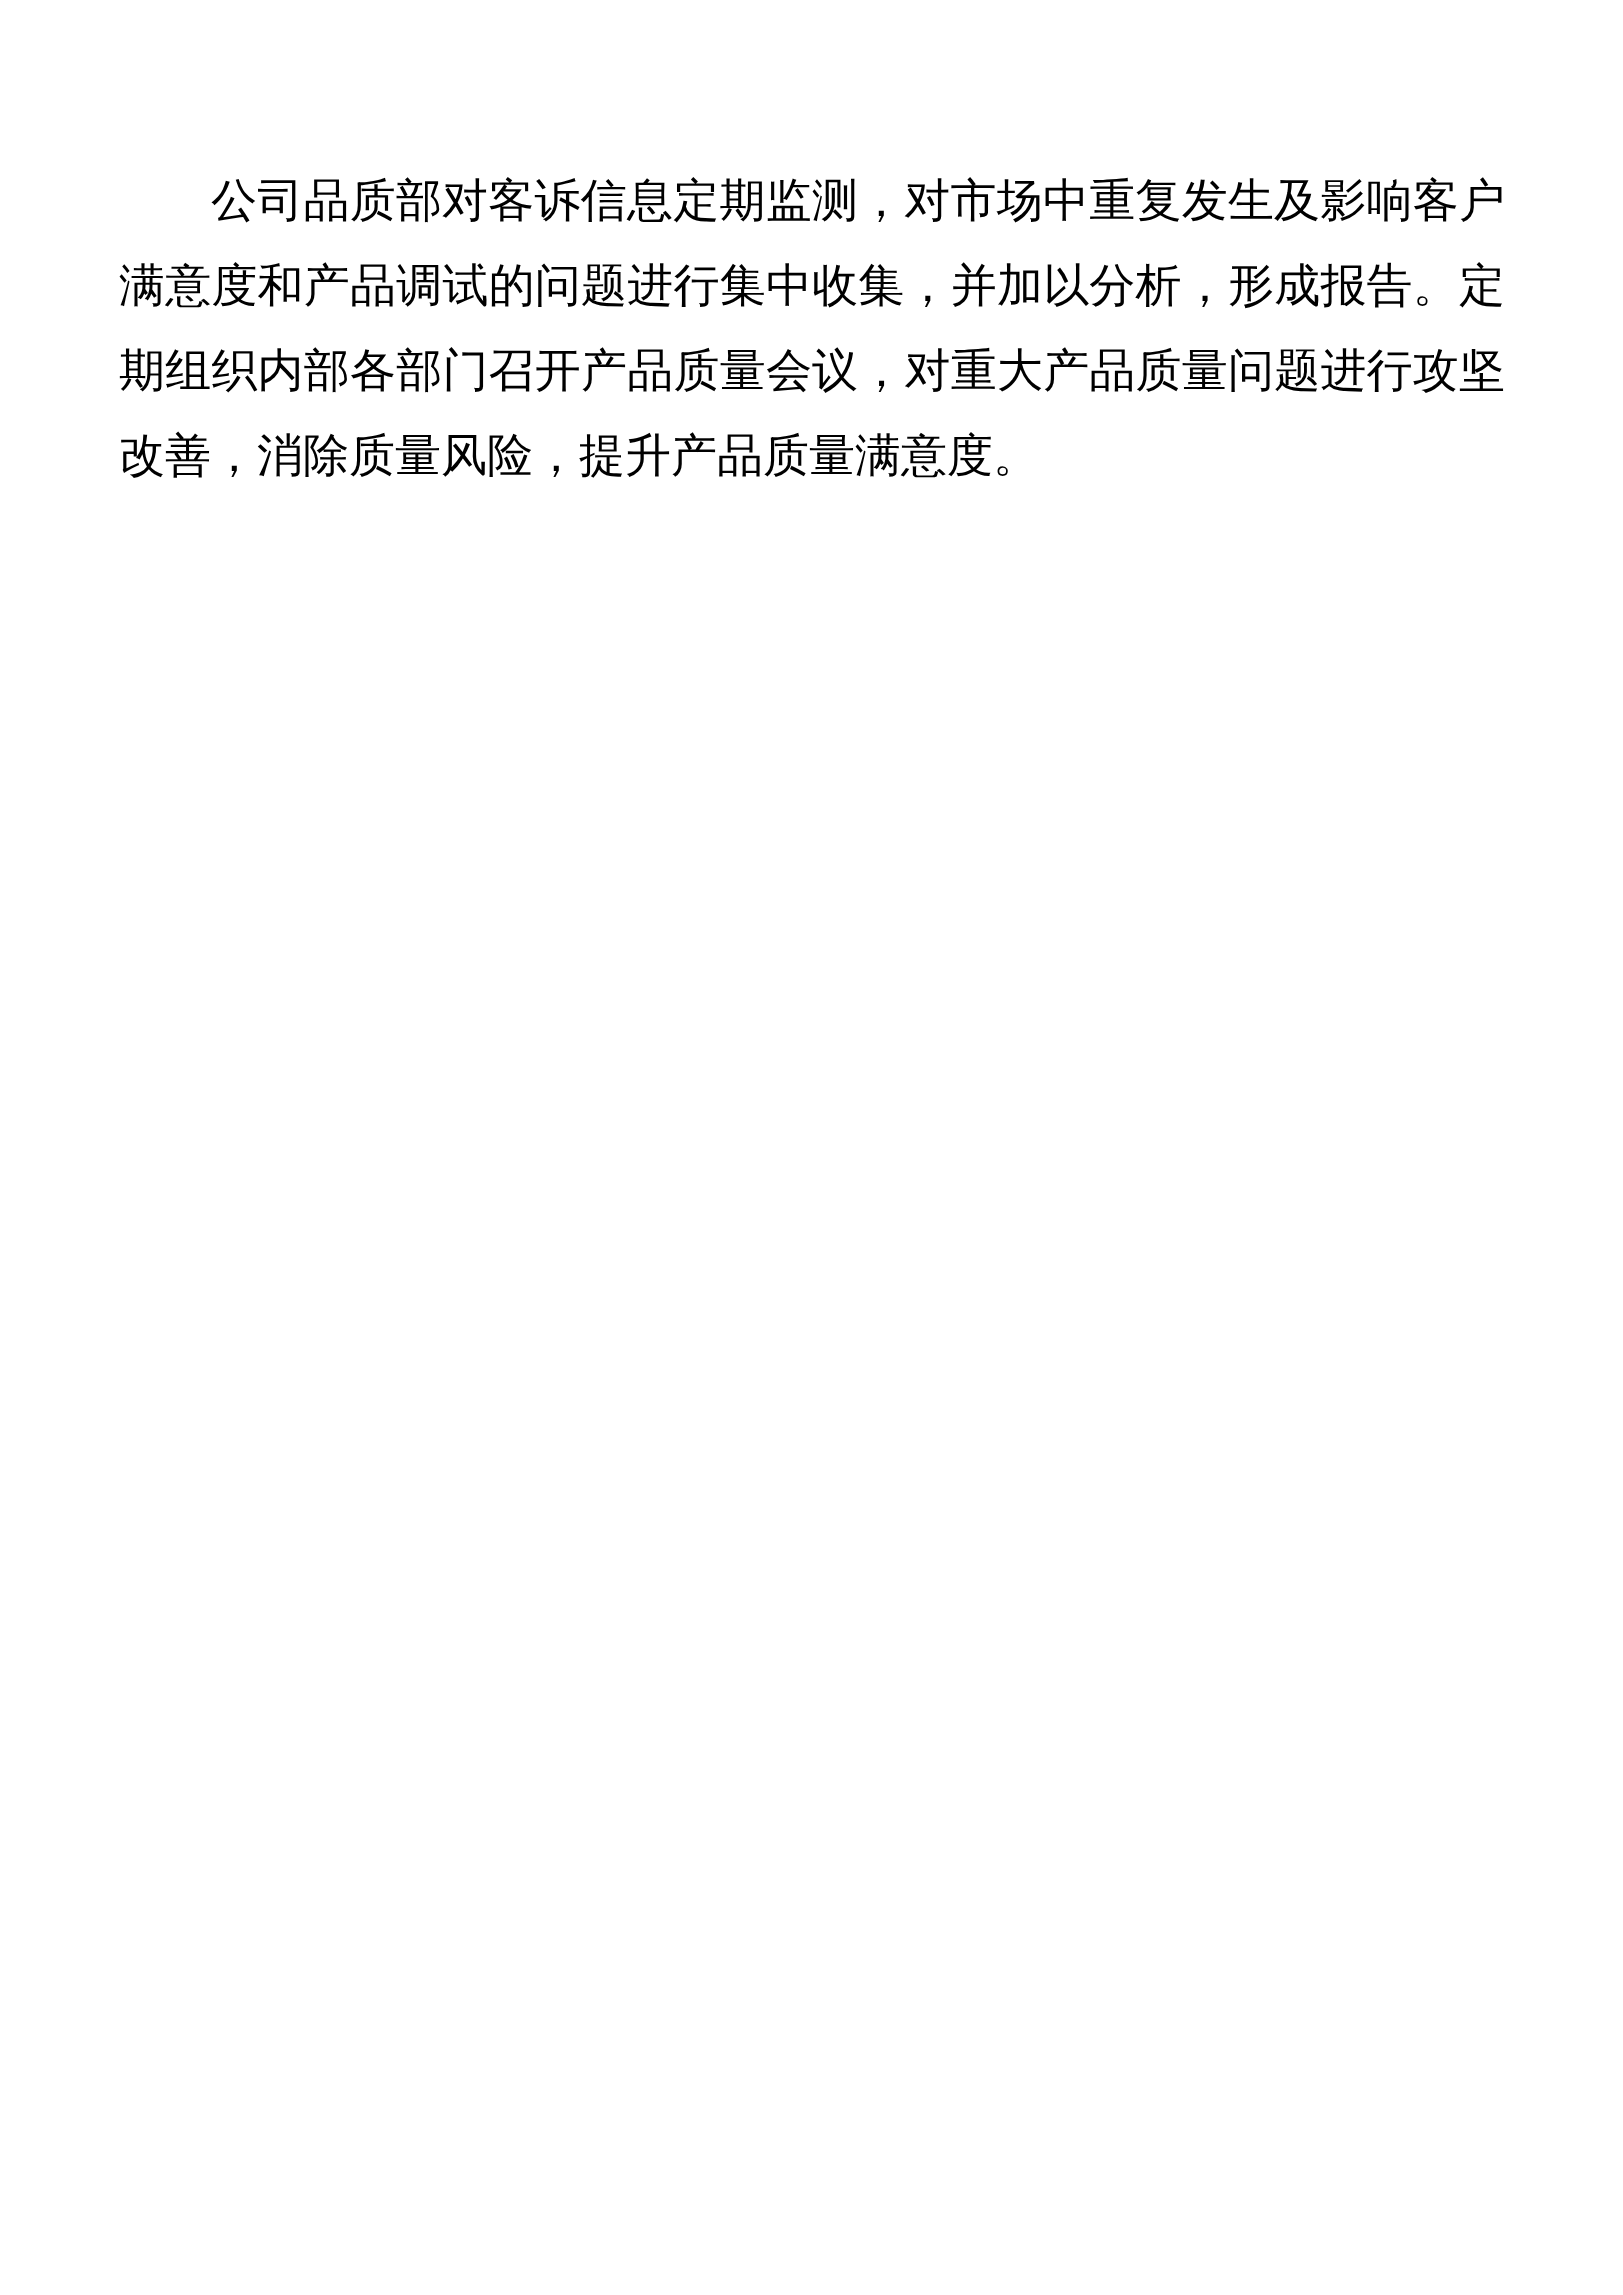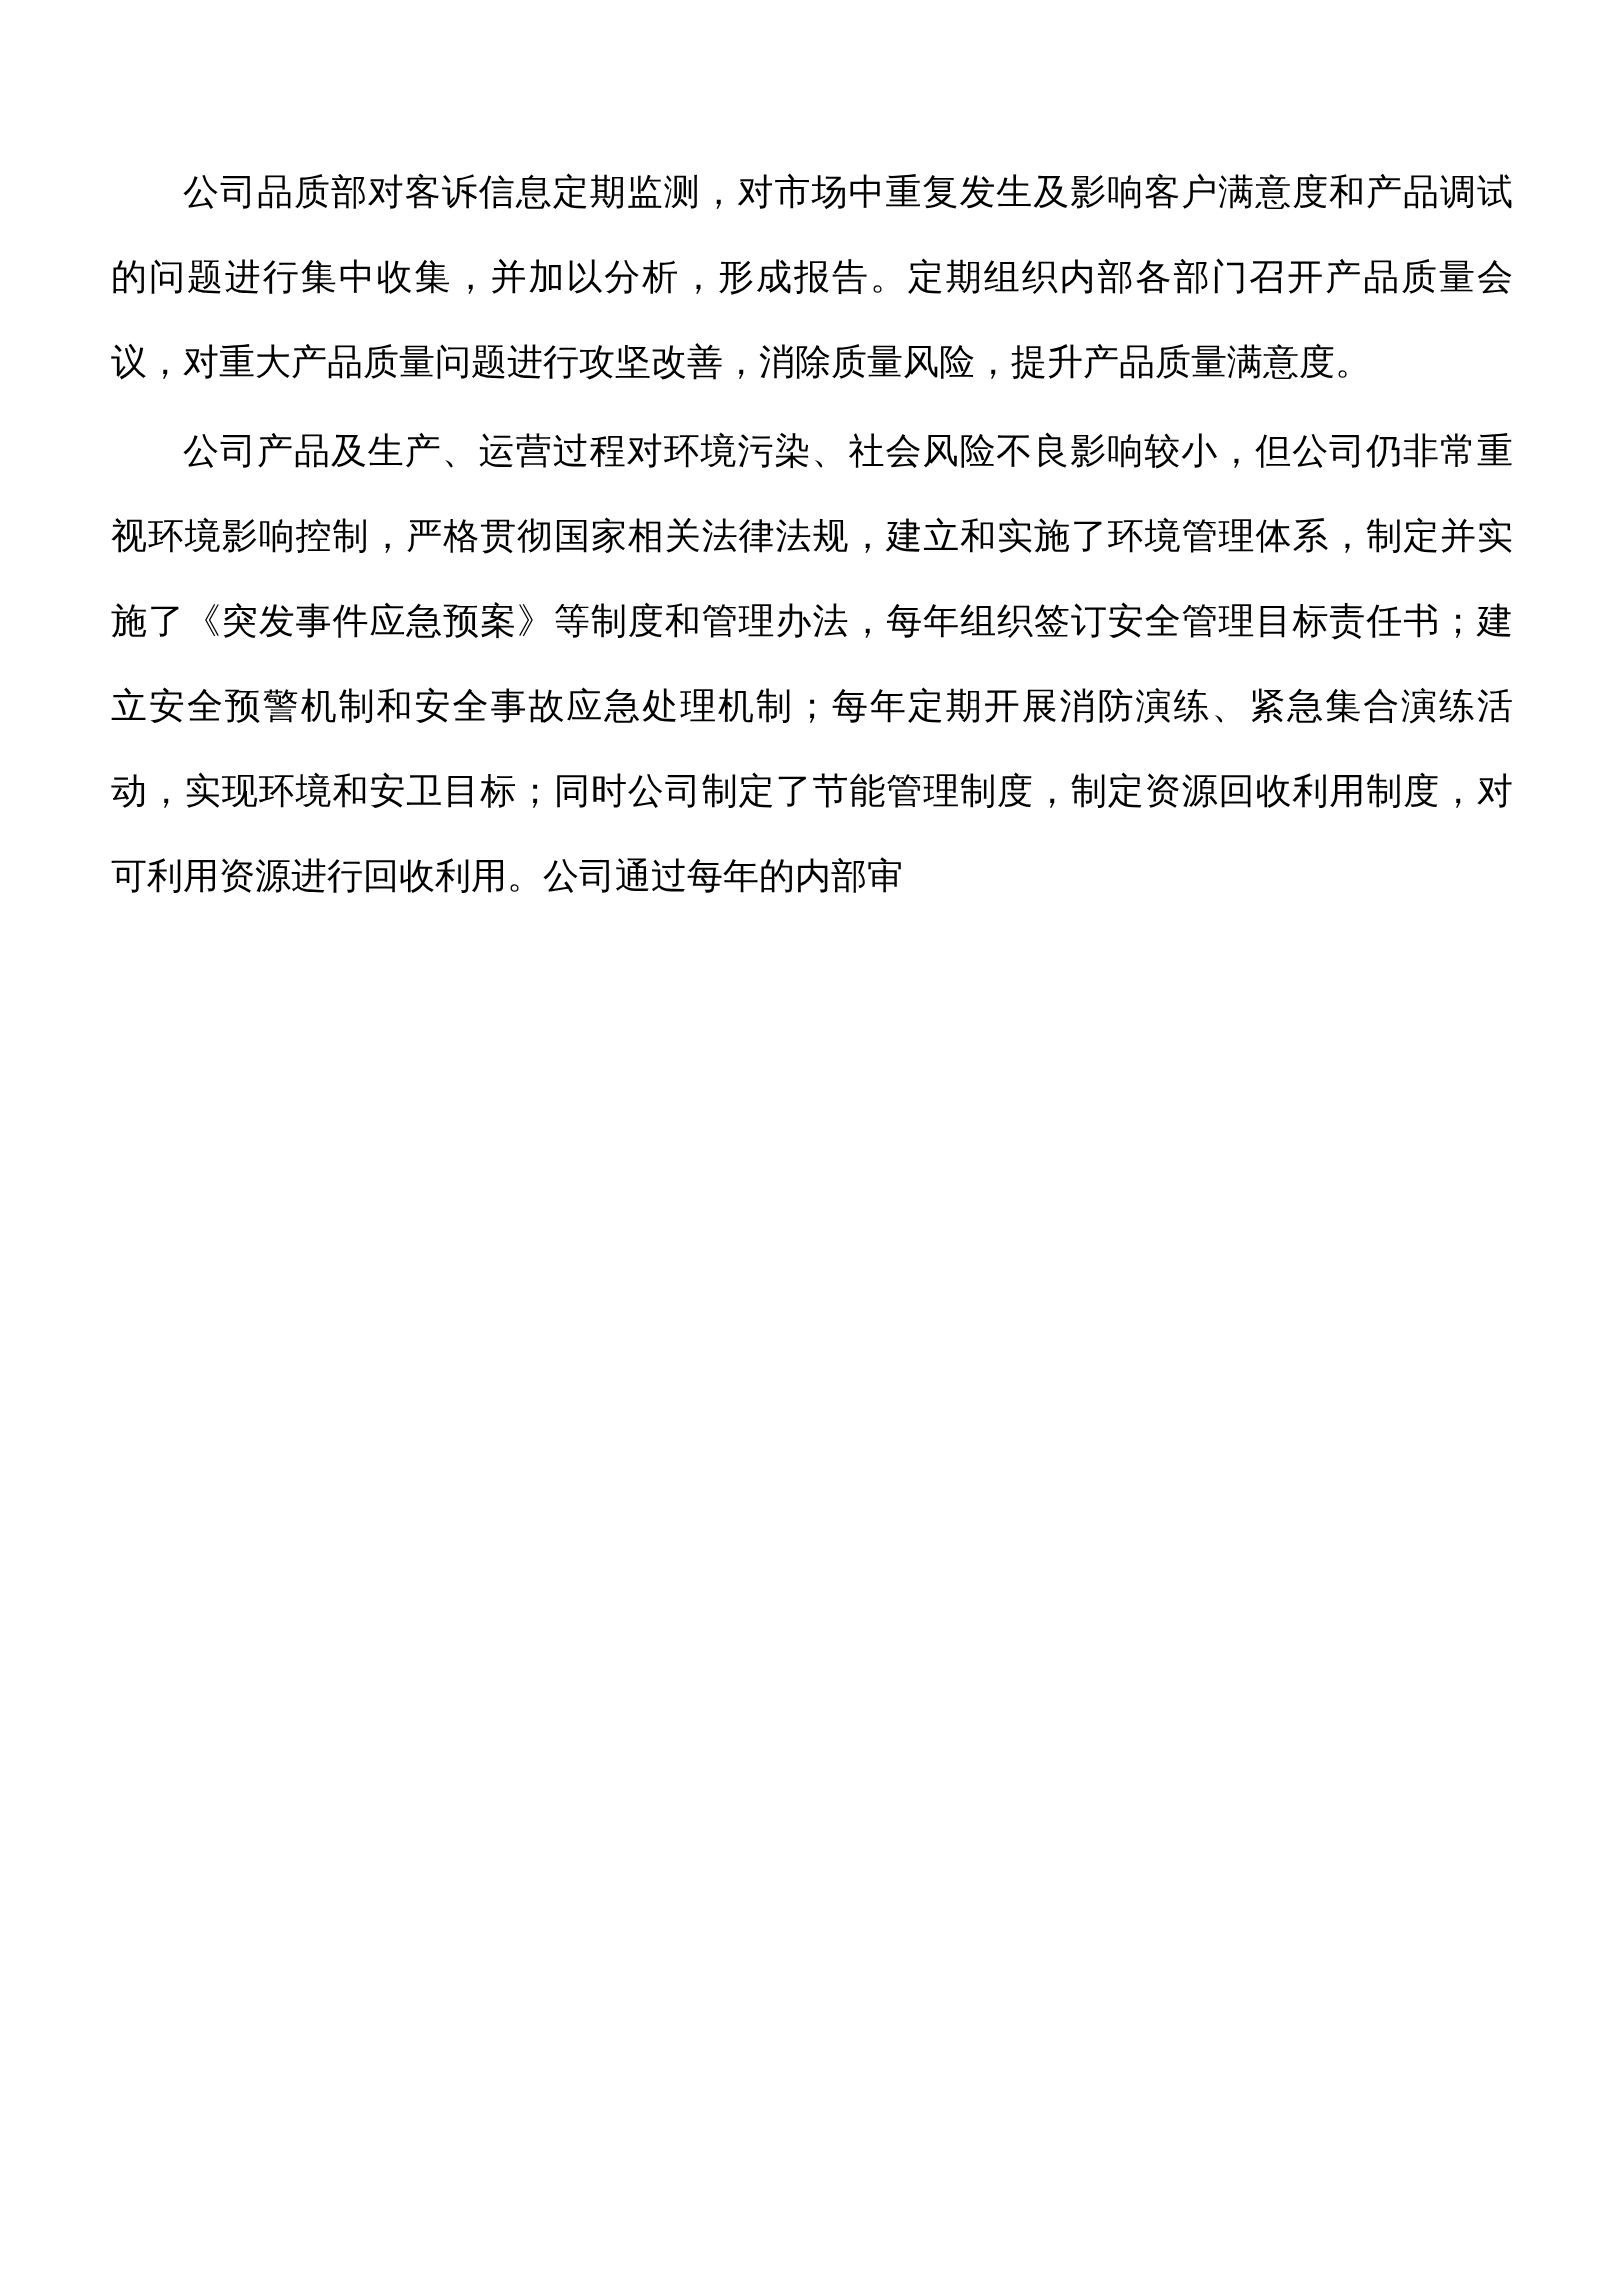--- a/index.html
+++ b/index.html
@@ -14,33 +14,32 @@
     overflow: hidden;
     font-family: "Liberation Serif", "DejaVu Serif", serif;
   }
   .doc-body {
     position: absolute;
     left: 107px;
     top: 146px;
     width: 1410px;
   }
   .para {
-    margin: 4px;
+    margin: 12px;
     padding: 0;
-    font-size: 36px;
+    font-size: 46px;
     line-height: 85px;
     color: #000000;
     font-weight: 400;
     text-align: justify;
     text-justify: inter-ideograph;
     text-indent: 2em;
     word-break: normal;
     overflow-wrap: break-word;
   }
 </style>
 </head>
 <body style="background: rgb(255, 255, 255);">
 
 <div class="doc-body" id="doc-body" style="color: rgb(0, 0, 0);">
     <p class="para">公司品质部对客诉信息定期监测，对市场中重复发生及影响客户满意度和产品调试的问题进行集中收集，并加以分析，形成报告。定期组织内部各部门召开产品质量会议，对重大产品质量问题进行攻坚改善，消除质量风险，提升产品质量满意度。</p>
-    <p class="para">公司产品及生产、运营过程对环境污染、社会风险不良影响较小，但公司仍非常重视环境影响控制，严格贯彻国家相关法律法规，建立和实施了环境管理体系，制定并实施了《突发事件应急预案》等制度和管理办法，每年组织签订安全管理目标责任书；建立安全预警机制和安全事故应急处理机制；每年定期开展消防演练、紧急集合演练活动，实现环境和安卫目标；同时公司制定了节能管理制度，制定资源回收利用制度，对可利用资源进行回收利用。公司通过每年的内部审</p>
   </div>
 
 
 </body></html>

